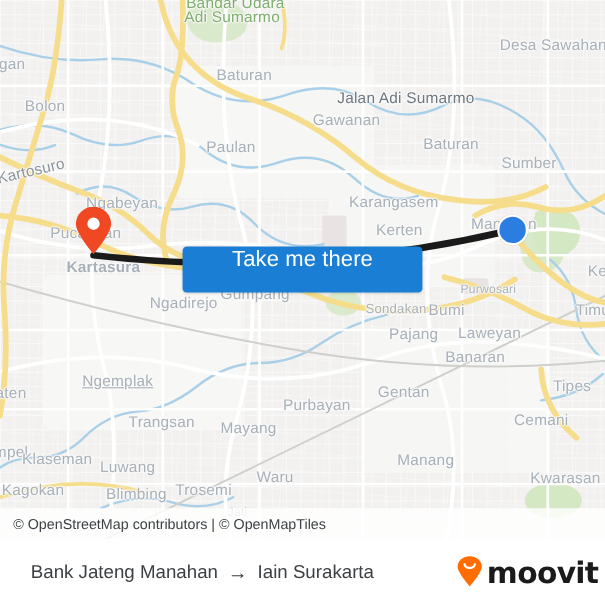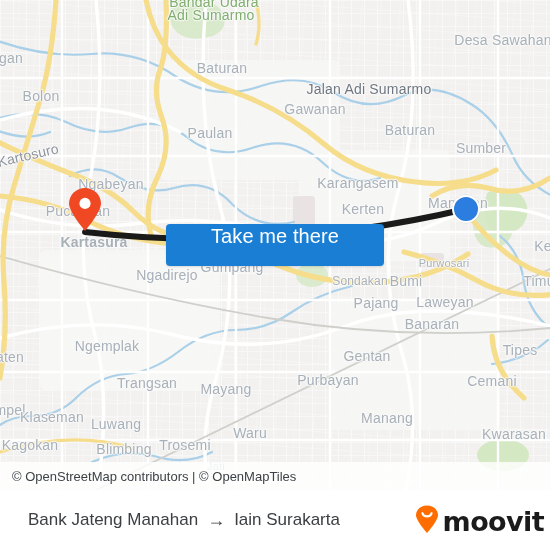--- a/index.html
+++ b/index.html
@@ -224,27 +224,27 @@
         <div class="map-label" style="left: 232px; top: 267px; font-size: 14px;">Gumpang</div>
         <div class="map-label" style="left: 167px; top: 275px; font-size: 14px;">Ngadirejo</div>
         <div class="map-label" style="left: 444px; top: 263px; font-size: 11px;">Purwosari</div>
         <div class="map-label" style="left: 543px; top: 246px; font-size: 14px;">Ke</div>
         <div class="map-label" style="left: 360px; top: 281px; font-size: 12px;">Sondakan</div>
         <div class="map-label" style="left: 406px; top: 281px; font-size: 14px;">Bumi</div>
         <div class="map-label" style="left: 539px; top: 281px; font-size: 14px;">Timu</div>
         <div class="map-label" style="left: 376px; top: 303px; font-size: 14px;">Pajang</div>
         <div class="map-label" style="left: 445px; top: 302px; font-size: 14px;">Laweyan</div>
         <div class="map-label" style="left: 432px; top: 324px; font-size: 14px;">Banaran</div>
-        <div class="map-label" style="left: 107px; top: 346px; font-size: 14px;">Ngemplak</div>
+        <div class="map-label" style="left: 107px; top: 346px; font-size: 14px; text-decoration: underline;">Ngemplak</div>
         <div class="map-label" style="left: 10px; top: 357px; font-size: 14px;">aten</div>
         <div class="map-label" style="left: 367px; top: 356px; font-size: 14px;">Gentan</div>
         <div class="map-label" style="left: 520px; top: 350px; font-size: 14px;">Tipes</div>
         <div class="map-label" style="left: 147px; top: 383px; font-size: 14px;">Trangsan</div>
         <div class="map-label" style="left: 226px; top: 389px; font-size: 14px;">Mayang</div>
-        <div class="map-label" style="left: 288px; top: 380px; font-size: 14px; margin-left: 40px;">Purbayan</div>
+        <div class="map-label" style="left: 288px; top: 368px; font-size: 14px;">Purbayan</div>
         <div class="map-label" style="left: 492px; top: 381px; font-size: 14px;">Cemani</div>
         <div class="map-label" style="left: 10px; top: 410px; font-size: 14px;">mpel</div>
         <div class="map-label" style="left: 52px; top: 417px; font-size: 14px;">Klaseman</div>
         <div class="map-label" style="left: 116px; top: 424px; font-size: 14px;">Luwang</div>
         <div class="map-label" style="left: 387px; top: 418px; font-size: 14px;">Manang</div>
         <div class="map-label" style="left: 250px; top: 433px; font-size: 14px;">Waru</div>
         <div class="map-label" style="left: 514px; top: 434px; font-size: 14px;">Kwarasan</div>
         <div class="map-label" style="left: 30px; top: 445px; font-size: 14px;">Kagokan</div>
         <div class="map-label" style="left: 124px; top: 449px; font-size: 14px; text-align: center;">Blimbing</div>
         <div class="map-label" style="left: 185px; top: 445px; font-size: 14px;">Trosemi</div>

